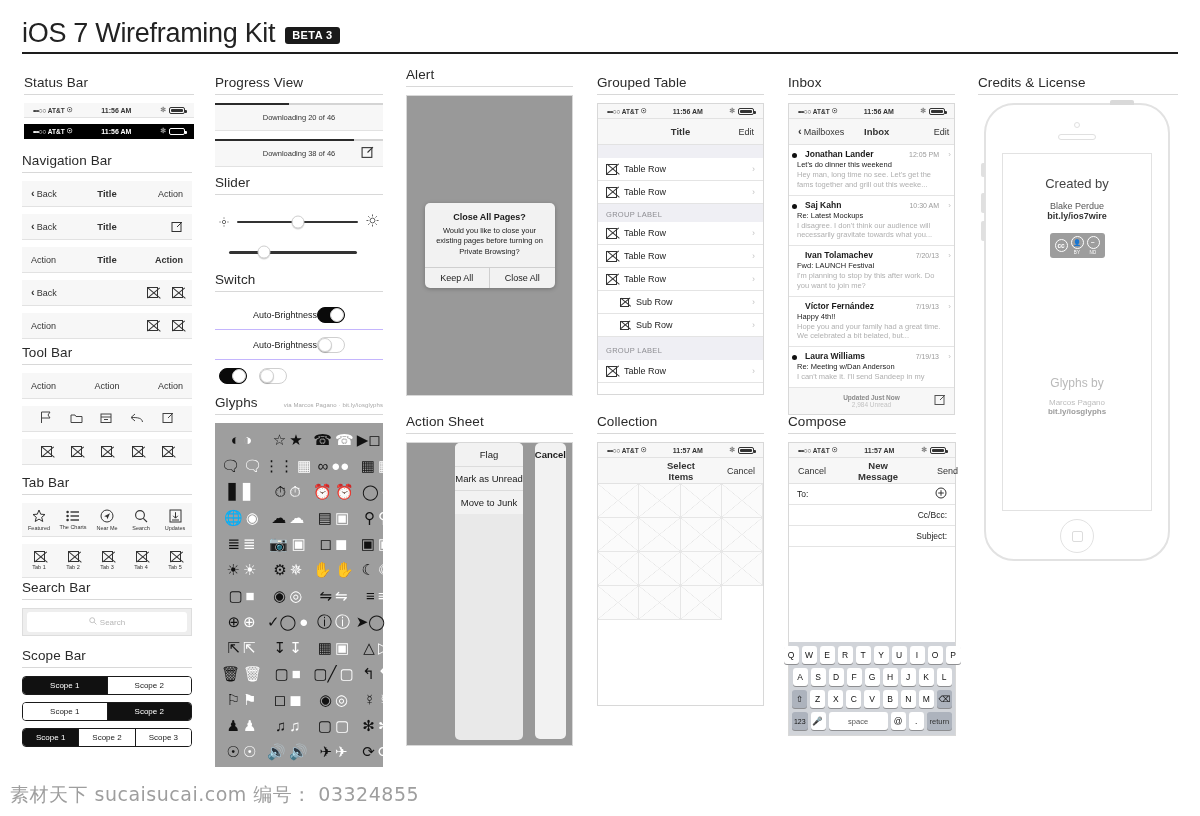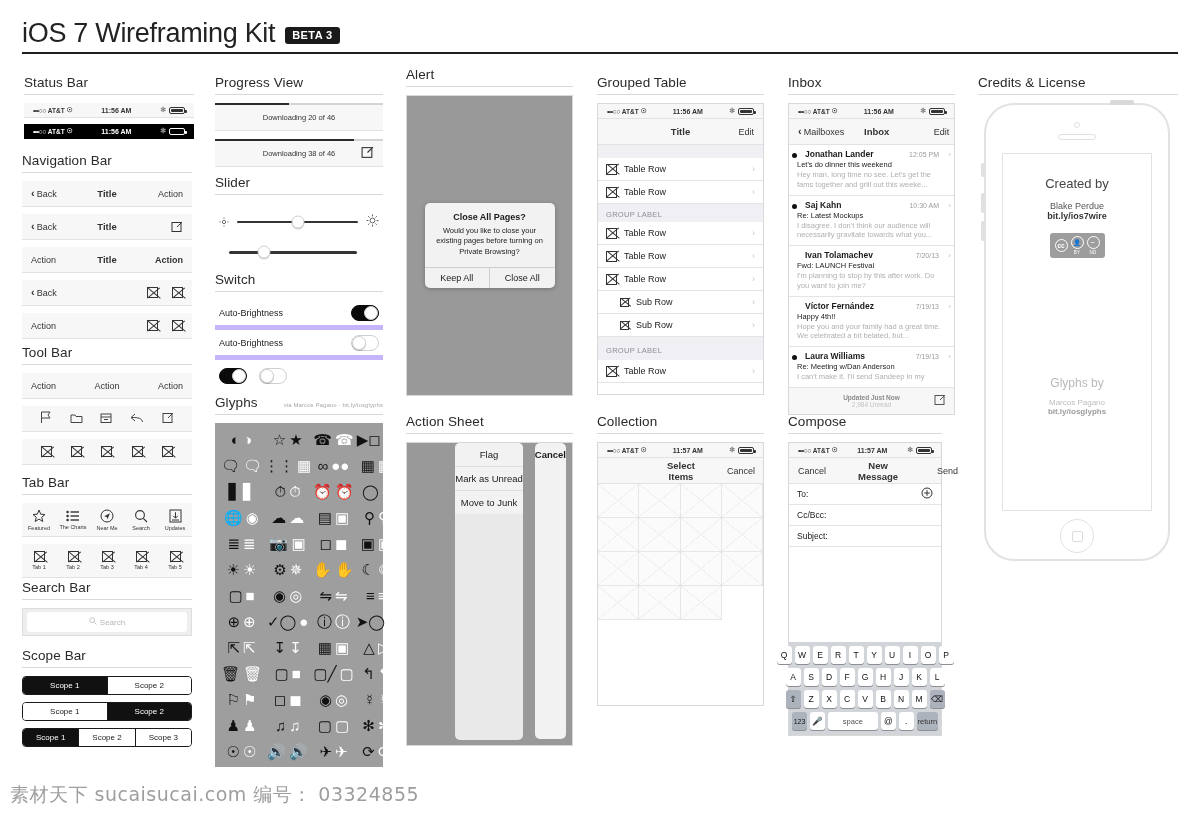--- a/index.html
+++ b/index.html
@@ -82,21 +82,21 @@
   .prow-body { height:25px; display:flex; align-items:center; justify-content:center; position:relative; }
   .prow-body .plabel { font-size:7.5px; color:#333; }
   .prow-body .pic { position:absolute; right:9px; }
 
   
   .sliderrow { display:flex; align-items:center; gap:8px; padding:10px 4px; }
   .strack { flex:1; height:2.5px; background:#333; position:relative; border-radius:2px;}
   .sknob { position:absolute; top:50%; width:13px; height:13px; border-radius:50%; background:#fff; border:1px solid #cfcfcf; transform:translate(-50%,-50%); box-shadow:0 1px 1px rgba(0,0,0,.18);}
 
   
-  .switchrow { display:flex; align-items:center; justify-content:space-between; border-bottom:5px solid #c4b5fd; height:30px; padding:0 4px;}
+  .switchrow { display:flex; align-items:center; justify-content:center; border-bottom:1px solid #c4b5fd; height:30px; padding:0 4px;}
   .switchrow span { font-size:9px; }
   .sw { width:28px; height:16px; border-radius:9px; position:relative; border:1px solid #cfcfcf; background:#fff;}
   .sw i{ position:absolute; top:0px; width:14px; height:14px; border-radius:50%; background:#fff; border:1px solid #d0d0d0; box-shadow:0 1px 1px rgba(0,0,0,.2);}
   .sw.on{ background:#0a0a0a; border-color:#0a0a0a;}
   .sw.on i{ right:0px; }
   .sw.off i{ left:0px; }
 
   
   .glyphgrid { background:#9e9e9e; padding:5px 6px; display:grid; grid-template-columns:repeat(4,1fr); gap:4px 2px; }
   .gcell { height:22px; display:flex; align-items:center; justify-content:center; gap:3px; color:#111; font-size:15px; line-height:1;}
@@ -145,21 +145,21 @@
   .mail-time { margin-left:auto; font-size:7px; color:#9b9b9b; padding-right:7px;}
   .mail-arrow { position:absolute; right:3px; top:5px; font-size:8px; color:#c3c3c3;}
   .mail-subj { font-size:7.5px; color:#222; margin-top:1px; }
   .mail-prev { font-size:7.5px; color:#b0b0b0; line-height:1.3; margin-top:1px; }
   .inbox-foot { background:#f7f7f7; display:flex; align-items:center; justify-content:center; position:relative; height:26px; text-align:center; }
   .inbox-foot .t1{ font-size:6.5px; color:#8b8b8b; font-weight:bold;}
   .inbox-foot .t2{ font-size:6.5px; color:#c2c2c2;}
   .inbox-foot .cic{ position:absolute; right:8px; }
 
   
-  .cmp-field { display:flex; align-items:center; height:21px; border-bottom:1px solid #e4e4e4; padding:0 8px; font-size:8.5px; }
+  .cmp-field { display:flex; align-items:center; height:21px; border-bottom:1px solid #e4e4e4; padding:0 8px; font-size:8.5px;justify-content:flex-end; }
   .cmp-field .plus { margin-left:auto; }
 
   
   .kb { background:#d1d4d9; padding:4px 3px 5px; }
   .kb-row { display:flex; justify-content:center; gap:3px; margin-bottom:4px; }
   .key { background:#fff; border-radius:3px; height:18px; min-width:15px; flex:1; display:flex; align-items:center; justify-content:center;
          font-size:8.5px; color:#111; box-shadow:0 1px 0 #8e8f92; }
   .key.wide { flex:1.8; font-size:7.5px; color:#333; }
   .key.space { flex:4.2; font-size:7.5px; color:#555; }
   .key.gray { background:#adb3bd; box-shadow:0 1px 0 #8e8f92; }
@@ -826,21 +826,21 @@
         <div class="t2">2,984 Unread</div>
       </div>
       <span class="cic"><svg width="12" height="12" viewBox="0 0 12 12">
             <rect x="1" y="1.5" width="9" height="9" fill="none" stroke="#555" stroke-width="1"></rect>
             <path d="M6 6 L11 1" stroke="#555" stroke-width="1"></path>
           </svg></span>
     </div>
   </div>
 </div>
 
-<div class="sec" style="left:788px; top:414px; width:154px;">
+<div class="sec" style="left:788px; top:414px; width:168px;">
   <div class="sec-title">Compose</div>
   <div class="sec-rule"></div>
   <div class="phone">
     <div class="bar statusbar">
       <div class="sb-left">
         <span class="sb-dots">•••○○</span>
         <span>AT&amp;T</span>
         <span>☉</span>
       </div>
       <div class="sb-center">11:57 AM</div>

